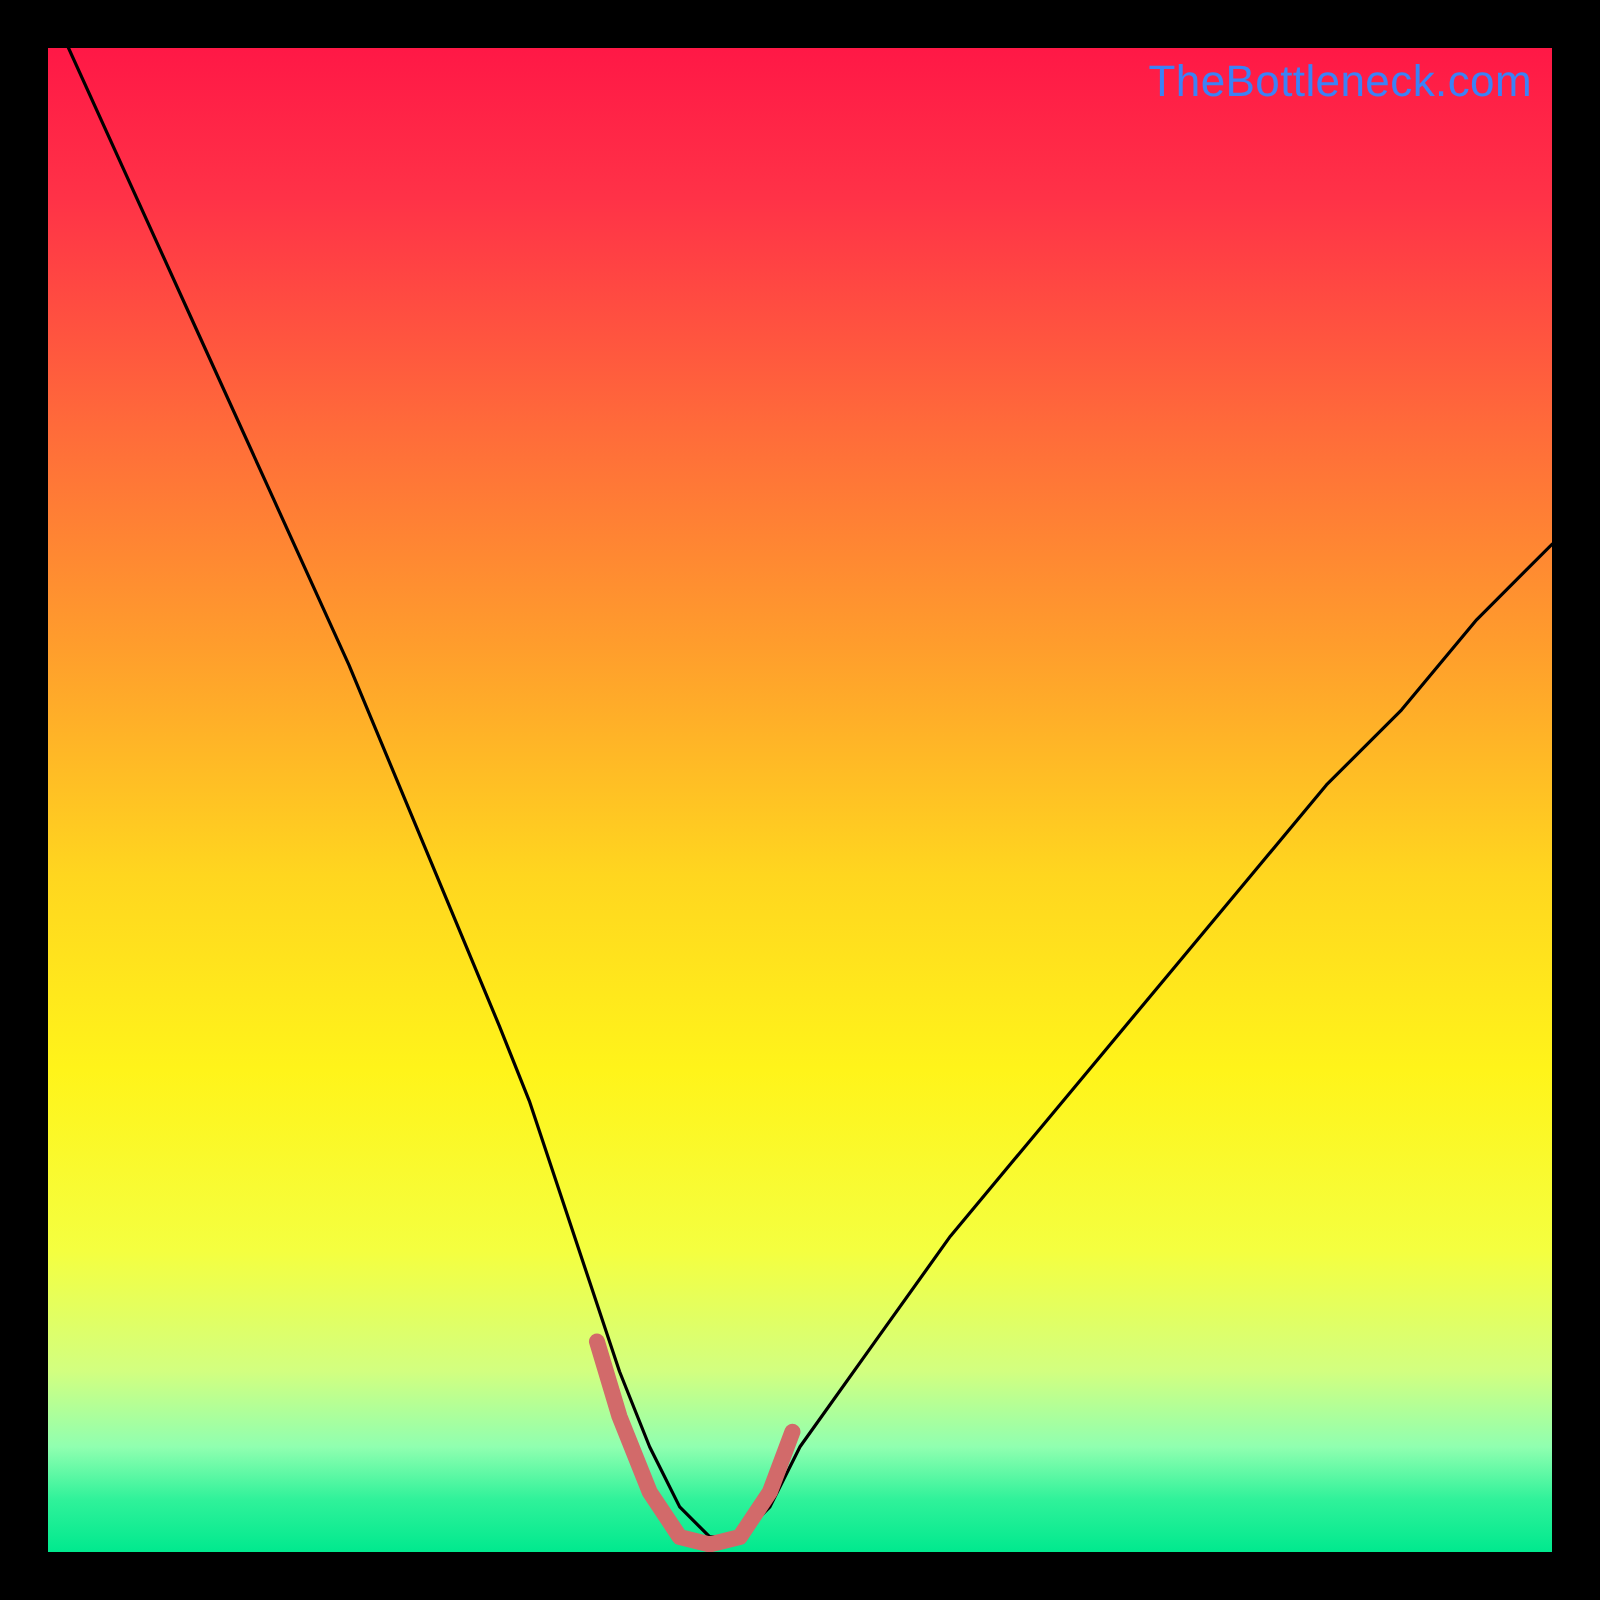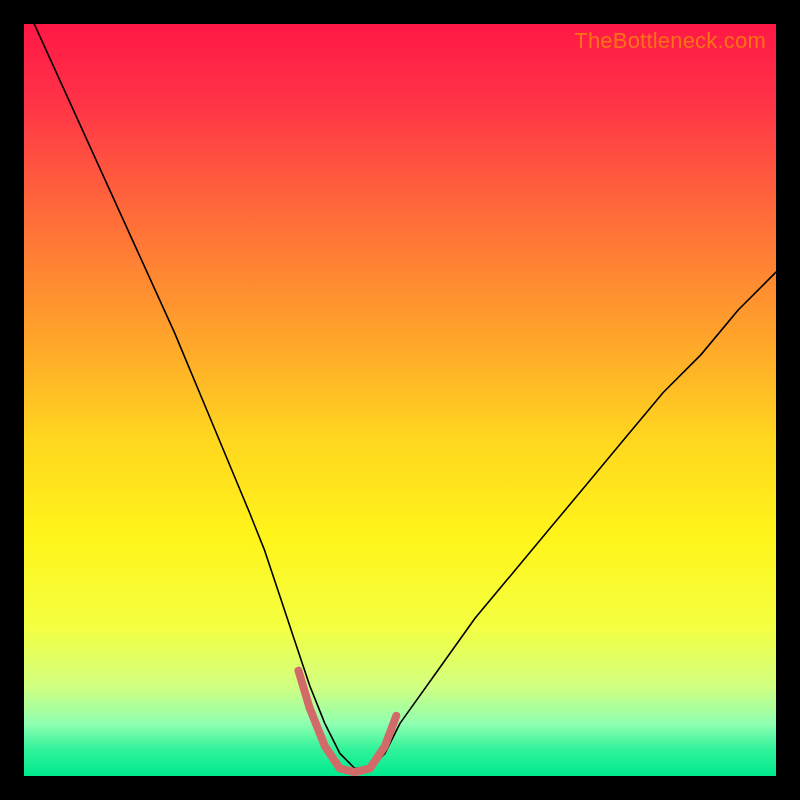--- a/index.html
+++ b/index.html
@@ -26,21 +26,21 @@
     overflow: hidden;
   }
   .gradient {
     position: absolute;
     inset: 0;
   }
   .watermark {
     position: absolute;
     top: 4px;
     right: 10px;
-    color: #f97316;
+    color: #3b82f6;
     font-size: 22px;
     font-weight: 500;
     letter-spacing: 0.2px;
     user-select: none;
   }
   svg.curve {
     position: absolute;
     inset: 0;
     width: 100%;
     height: 100%;

